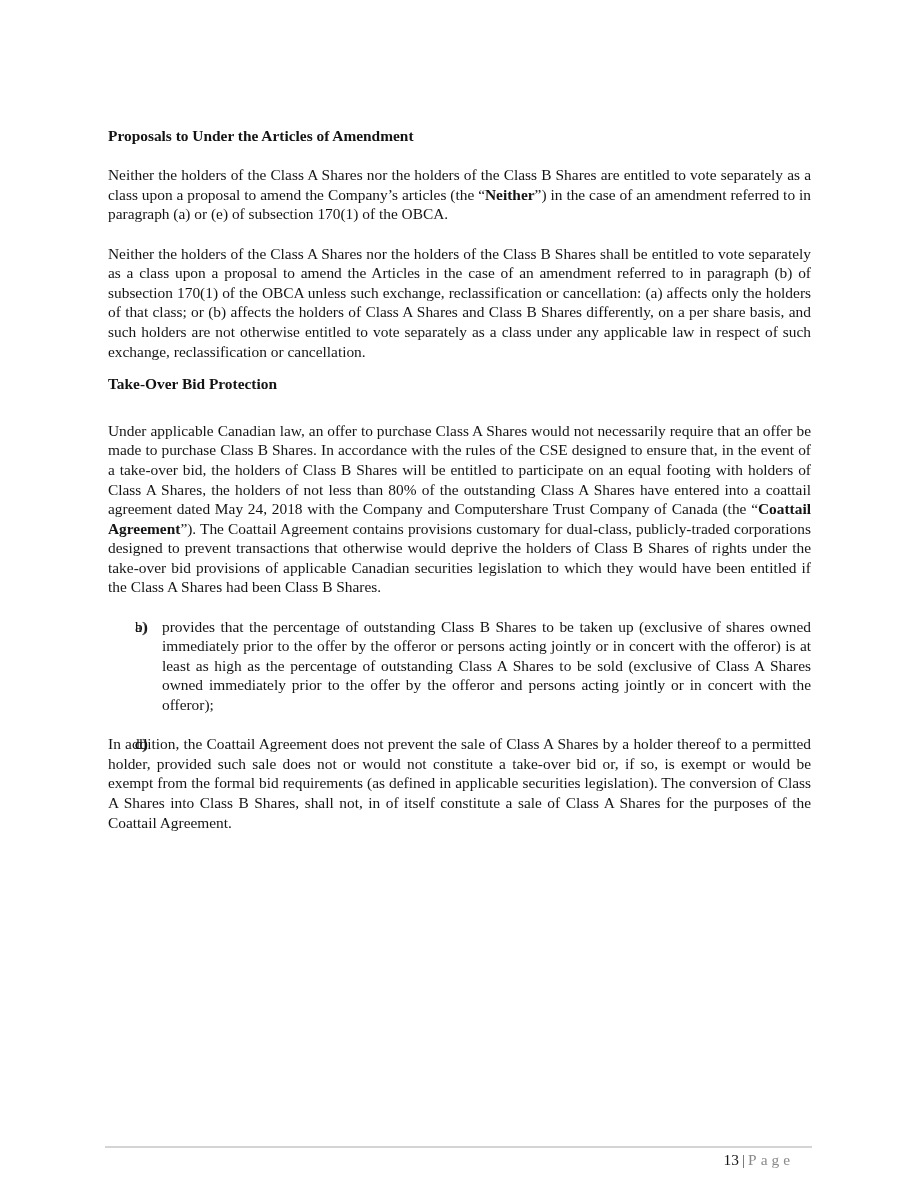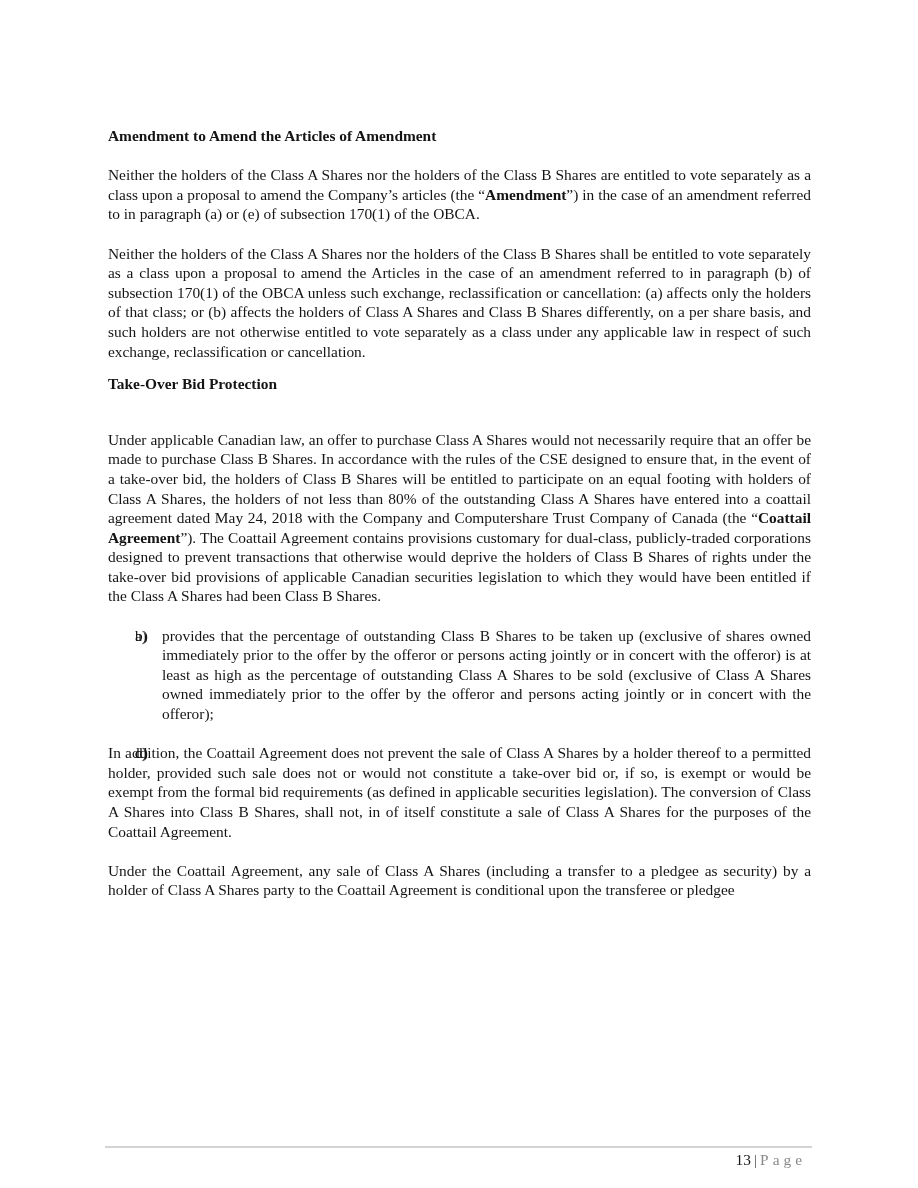--- a/index.html
+++ b/index.html
@@ -7,59 +7,58 @@
   .page {
     position: absolute; left: 108px; top: 126px; width: 703px;
     font-family: "Liberation Serif", serif; font-size: 15.4px; line-height: 19.6px;
     color: #141414;
   }
   h2 {
     font-size: 15.4px; font-weight: bold; margin: 0 0 19.6px 0; line-height: 19.6px;
   }
   p { margin: 0 0 19.6px 0; text-align: justify; }
   p.tight-after { margin-bottom: 13px; }
-  h2.sub { margin-bottom: 36px; }
+  h2.sub { margin-bottom: 27px; }
   ol.items { list-style: none; margin: 0 0 19.6px 0; padding: 0; }
   ol.items li { position: relative; padding-left: 54px; margin: 0 0 19.6px 0; text-align: justify; }
   ol.items li:last-child { margin-bottom: 19.6px; }
   .marker { position: absolute; left: 27px; top: 0; }
   b { font-weight: bold; }
   .footer-rule {
     position: absolute; left: 105px; top: 1146px; width: 707px; height: 2px; background: #d4d4d4;
   }
   .footer {
-    position: absolute; right: 112px; top: 1151px;
+    position: absolute; right: 124px; top: 1151px;
     font-family: "Liberation Serif", serif; font-size: 15.4px; color: #141414;
   }
   .footer .sep { color: #555; margin: 0 3px; }
   .footer .pg { color: #8a8a8a; letter-spacing: 4px; }
 </style>
 </head>
 <body>
 
 <div class="page">
-  <h2>Amendment to Amend the Articles of Amendment</h2>
+  <h2>Proposals to Under the Articles of Amendment</h2>
 
-  <p><span>Neither the holders of the Class A Shares nor the holders of the Class B Shares are entitled to vote separately as a class upon a proposal to amend the Company’s articles (the “</span><b>Amendment</b><span>”) in the case of an amendment referred to in paragraph (a) or (e) of subsection 170(1) of the OBCA.</span></p>
+  <p><span>Neither the holders of the Class A Shares nor the holders of the Class B Shares are entitled to vote separately as a class upon a proposal to amend the Company’s articles (the “</span><b>Neither</b><span>”) in the case of an amendment referred to in paragraph (a) or (e) of subsection 170(1) of the OBCA.</span></p>
 
   <p class="tight-after">Neither the holders of the Class A Shares nor the holders of the Class B Shares shall be entitled to vote separately as a class upon a proposal to amend the Articles in the case of an amendment referred to in paragraph (b) of subsection 170(1) of the OBCA unless such exchange, reclassification or cancellation: (a) affects only the holders of that class; or (b) affects the holders of Class A Shares and Class B Shares differently, on a per share basis, and such holders are not otherwise entitled to vote separately as a class under any applicable law in respect of such exchange, reclassification or cancellation.</p>
 
   <h2 class="sub">Take-Over Bid Protection</h2>
 
   <p><span>Under applicable Canadian law, an offer to purchase Class A Shares would not necessarily require that an offer be made to purchase Class B Shares. In accordance with the rules of the CSE designed to ensure that, in the event of a take-over bid, the holders of Class B Shares will be entitled to participate on an equal footing with holders of Class A Shares, the holders of not less than 80% of the outstanding Class A Shares have entered into a coattail agreement dated May 24, 2018 with the Company and Computershare Trust Company of Canada (the “</span><b>Coattail Agreement</b><span>”). The Coattail Agreement contains provisions customary for dual-class, publicly-traded corporations designed to prevent transactions that otherwise would deprive the holders of Class B Shares of rights under the take-over bid provisions of applicable Canadian securities legislation to which they would have been entitled if the Class A Shares had been Class B Shares.</span></p>
 
 
   <ol class="items">
     <li><span class="marker">a)</span></li>
     <li><span class="marker">b)</span><span>provides that the percentage of outstanding Class B Shares to be taken up (exclusive of shares owned immediately prior to the offer by the offeror or persons acting jointly or in concert with the offeror) is at least as high as the percentage of outstanding Class A Shares to be sold (exclusive of Class A Shares owned immediately prior to the offer by the offeror and persons acting jointly or in concert with the offeror);</span></li>
     <li><span class="marker">c)</span></li>
     <li><span class="marker">d)</span></li>
   </ol>
 
   <p>In addition, the Coattail Agreement does not prevent the sale of Class A Shares by a holder thereof to a permitted holder, provided such sale does not or would not constitute a take-over bid or, if so, is exempt or would be exempt from the formal bid requirements (as defined in applicable securities legislation). The conversion of Class A Shares into Class B Shares, shall not, in of itself constitute a sale of Class A Shares for the purposes of the Coattail Agreement.</p>
 
-  <p>Under the Coattail Agreement, any sale of Class A Shares (including a transfer to a pledgee as security) by a holder of Class A Shares party to the Coattail Agreement is conditional upon the transferee or pledgee</p>
 </div>
 
 <div class="footer-rule"></div>
 <div class="footer">
   <span>13</span><span class="sep">|</span><span class="pg">Page</span>
 </div>
 
 </body></html>

